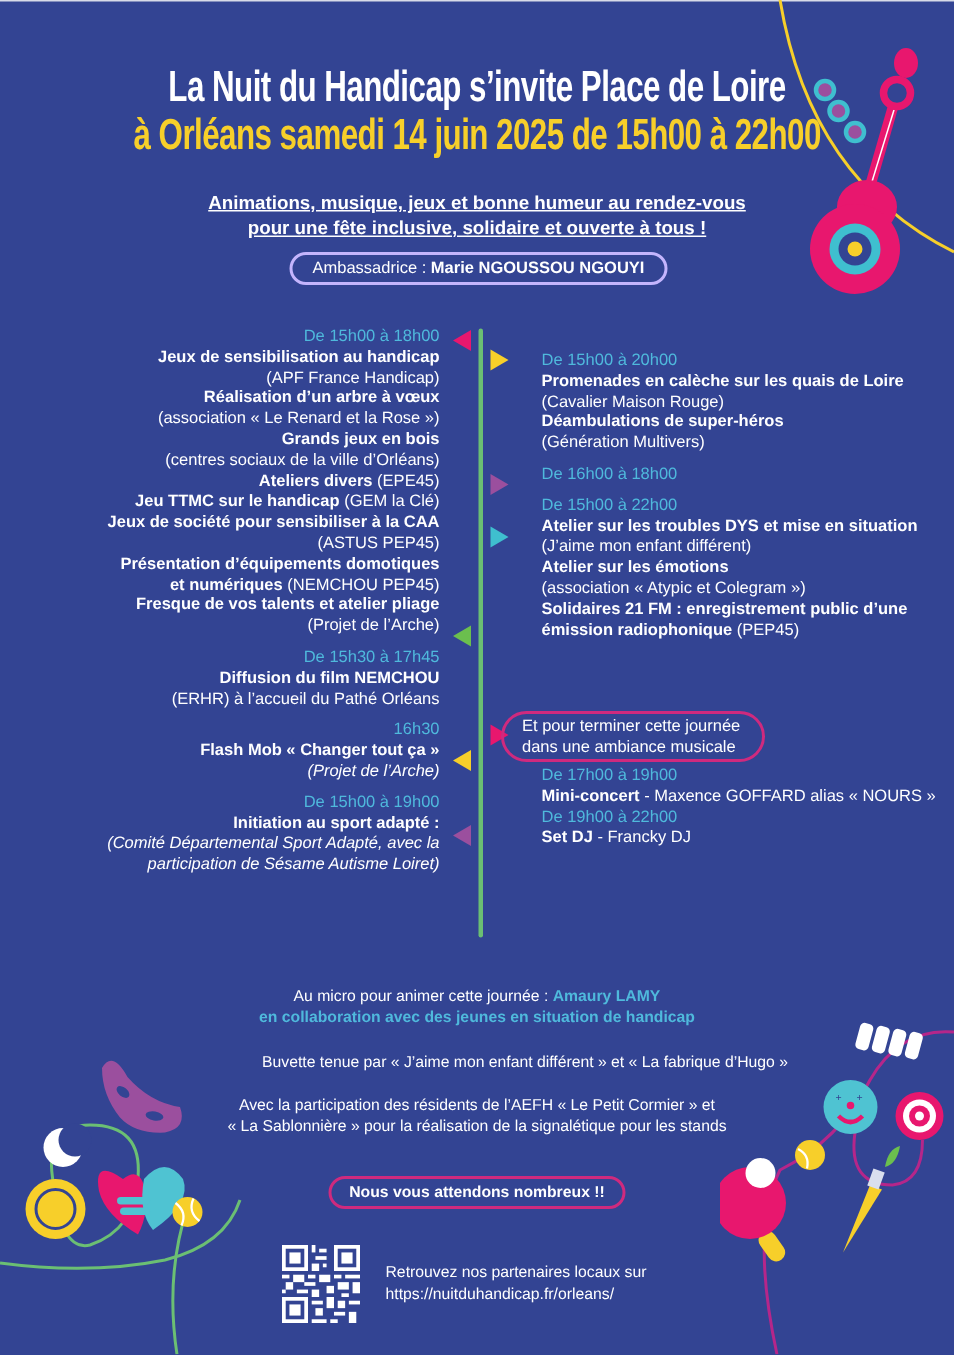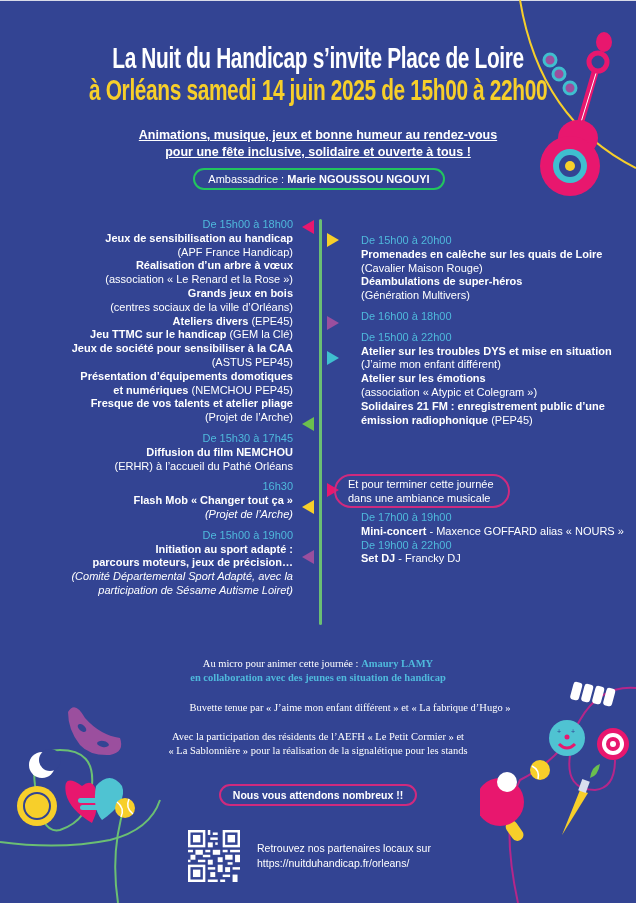--- a/index.html
+++ b/index.html
@@ -2,34 +2,34 @@
 <html><head>
 <meta charset="utf-8">
 <style>
   html, body { margin:0; padding:0; }
   body { width:636px; height:903px; background:#334493; position:relative; overflow:hidden; font-family:"Liberation Sans", sans-serif; color:#ffffff; }
   .topline { position:absolute; left:0; top:0; width:636px; height:1px; background:#d8dbe8; }
   .title1, .title2 { position:absolute; left:0; width:636px; text-align:center; font-family:"Liberation Sans", sans-serif; font-weight:bold; transform:scaleX(0.72); transform-origin:center; white-space:nowrap; letter-spacing:-0.5px; }
   .title1 { top:42px; font-size:29px; color:#ffffff; }
   .title2 { top:74px; font-size:29px; color:#f7cf2a; }
   .subtitle { position:absolute; left:0; top:127px; width:636px; text-align:center; font-size:12.5px; font-weight:bold; line-height:17px;text-decoration:underline; }
-  .ambassador { position:absolute; left:193px; top:168px; width:252px; height:22px; border:2px solid #22c55e; border-radius:14px; box-sizing:border-box; text-align:center; font-size:11px; line-height:18px; }
+  .ambassador { position:absolute; left:193px; top:168px; width:252px; height:22px; border:2px solid #c4b5fd; border-radius:14px; box-sizing:border-box; text-align:center; font-size:11px; line-height:18px; }
   .ambassador b { font-weight:bold; }
   .timeline { position:absolute; left:319px; top:219px; width:3px; height:406px; background:#6bbf73; border-radius:2px; }
   .marker { position:absolute; width:0; height:0; border-top:7px solid transparent; border-bottom:7px solid transparent; }
   .ml { border-right:12px solid; }
   .mr { border-left:12px solid; }
   .left-col { position:absolute; right:343px; width:280px; text-align:right; font-size:11px; line-height:13.8px; }
   .right-col { position:absolute; left:347px; width:280px; text-align:left; font-size:11px; line-height:13.8px;margin-left:14px; }
   .time { color:#4fb9dc; font-weight:normal; }
   .b { font-weight:bold; }
   .i { font-style:italic; }
   .gap { height:7px; }
   .finale-box { position:absolute; left:334px; top:474px; width:176px; height:34px; border:2px solid #cf2a7e; border-radius:17px; box-sizing:border-box; font-size:11px; line-height:13.5px; padding:2px 0 0 12px; }
-  .center-block { position:absolute; left:0; width:636px; text-align:center; font-size:10.5px; line-height:14px;font-family:Liberation Serif, serif; }
+  .center-block { position:absolute; left:0; width:636px; text-align:center; font-size:10.5px; line-height:14px; }
   .cyan { color:#4fb9dc; font-weight:bold; }
   .closing { position:absolute; left:219px; top:784px; width:198px; height:22px; border:2px solid #cf2a7e; border-radius:12px; box-sizing:border-box; text-align:center; font-size:10.5px; font-weight:bold; line-height:18px; }
   .qr { position:absolute; left:188px; top:830px; width:52px; height:52px; }
   .partners { position:absolute; left:257px; top:841px; font-size:10.5px; line-height:15px; text-align:left; }
   .deco { position:absolute; }
 </style>
 </head>
 <body>
 
 <div class="topline"></div>
@@ -93,21 +93,20 @@
   <div class="time">De 15h30 à 17h45</div>
   <div class="b"><span>Diffusion du film </span><span>NEMCHOU</span></div>
   <div>(ERHR) à l’accueil du Pathé Orléans</div>
   <div class="gap"></div>
   <div class="time">16h30</div>
   <div class="b">Flash Mob « Changer tout ça »</div>
   <div class="i">(Projet de l’Arche)</div>
   <div class="gap"></div>
   <div class="time">De 15h00 à 19h00</div>
   <div class="b">Initiation au sport adapté :</div>
-  <div class="b">parcours moteurs, jeux de précision…</div>
   <div class="i">(Comité Départemental Sport Adapté, avec la</div>
   <div class="i">participation de Sésame Autisme Loiret)</div>
 </div>
 
 <div class="right-col" style="top:234px;">
   <div class="time">De 15h00 à 20h00</div>
   <div class="b">Promenades en calèche sur les quais de Loire</div>
   <div> (Cavalier Maison Rouge)</div>
   <div class="b">Déambulations de super-héros</div>
   <div>(Génération Multivers)</div>

